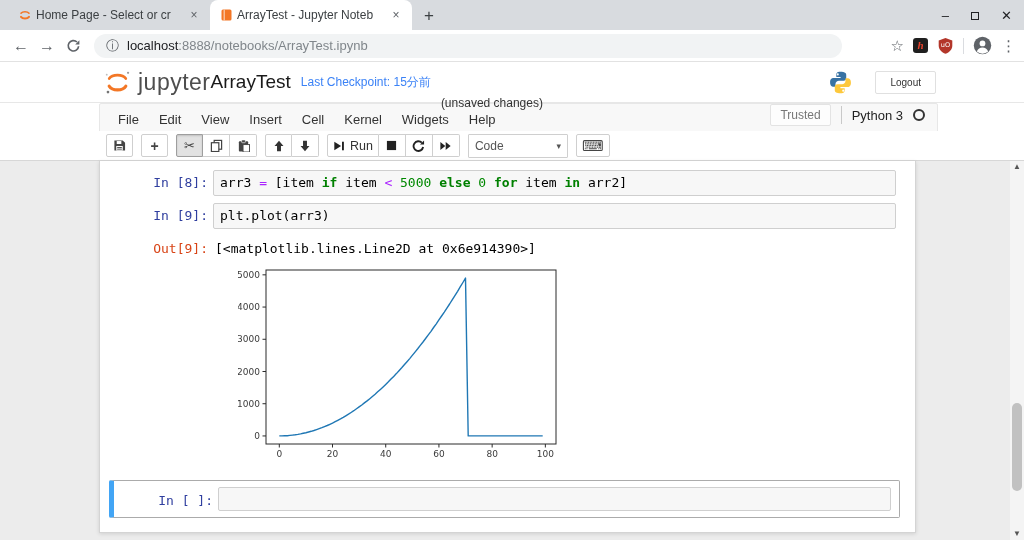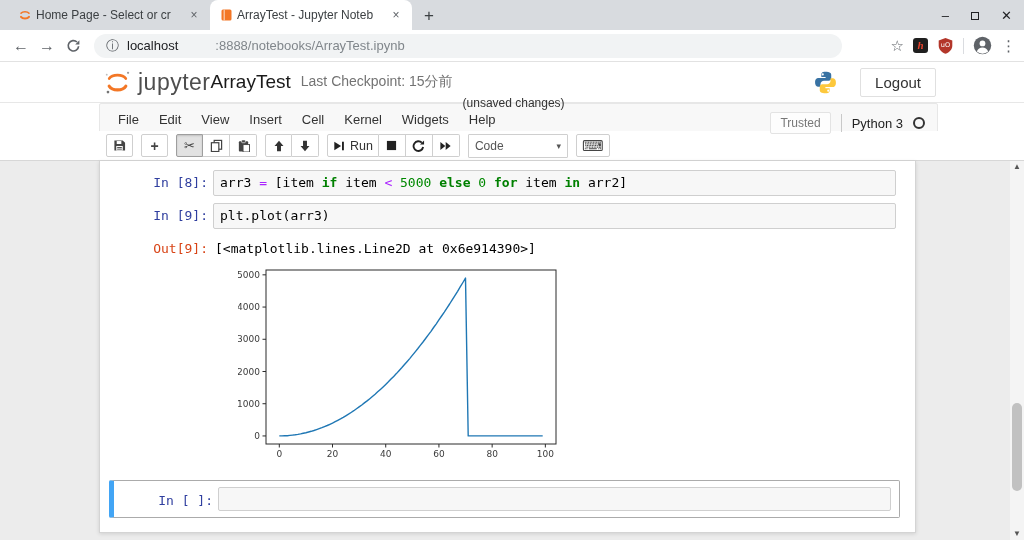--- a/index.html
+++ b/index.html
@@ -16,37 +16,37 @@
   .winctl { position:absolute; right:6px; top:0; height:30px; display:flex; align-items:center; gap:22px; padding-right:6px; }
   .winctl span { color:#202124; font-size:13px; cursor:pointer; }
   .winbox { display:inline-block; width:8px; height:8px; border:1.5px solid #202124; }
 
   .addressbar { height:32px; background:#fff; display:flex; align-items:center; padding:0 8px; border-bottom:1px solid #e2e2e2; }
   .navbtn { width:26px; height:26px; display:flex; align-items:center; justify-content:center; color:#5f6368; font-size:16px; cursor:pointer; }
   .urlpill { height:24px; background:#f1f3f4; border-radius:12px; flex:1; margin:0 10px 0 8px; display:flex; align-items:center; padding:0 12px; max-width:748px; }
   .urlinfo { color:#5f6368; font-size:13px; margin-right:8px; }
   .urltext { font-size:13px; }
   .urlhost { color:#202124; }
-  .urlrest { color:#80868b;padding-left:37px; }
+  .urlrest { color:#80868b; }
   .abar-right { display:flex; align-items:center; gap:9px; margin-left:auto; }
   .ext-h { width:15px; height:15px; background:#1f1f1f; border-radius:3px; color:#e8442e; font:italic bold 11px "Liberation Serif", serif; text-align:center; line-height:14px; cursor:pointer; }
   .vsep { width:1px; height:16px; background:#dadce0; }
 
   
   .jheader { height:41px; background:#fff; border-bottom:1px solid #e7e7e7; display:flex; align-items:center; padding-left:103px; position:relative; }
   .wordmark { font-size:23px; color:#4e4e4e; letter-spacing:0.5px; margin-left:6px; font-weight:400; }
   .nbtitle { font-size:19px; color:#1a1a1a; margin-right:10px; }
-  .chkpt { font-size:14px; color:#737373; margin-right:10px; }
+  .chkpt { font-size:12px; color:#3b82f6; margin-right:10px; }
   .unsaved { font-size:12px; color:#333;margin-top:42px; }
   .jheader-right { position:absolute; right:88px; top:0; height:41px; display:flex; align-items:center; gap:22px; }
-  .logout { background:#fff; border:1px solid #e0e0e0; border-radius:2px; font-size:15px; color:#333; padding:5px 14px; cursor:pointer; }
+  .logout { background:#fff; border:1px solid #e0e0e0; border-radius:2px; font-size:10px; color:#333; padding:5px 14px; cursor:pointer; }
 
   
   .menurow { height:28px; background:#fff; }
-  .menubar { margin-left:99px; width:839px; height:32px; background:#f8f8f8; border:1px solid #e7e7e7; border-radius:2px; display:flex; align-items:flex-end; padding:0 8px 0 8px; }
+  .menubar { margin-left:99px; width:839px; height:32px; background:#f8f8f8; border:1px solid #e7e7e7; border-radius:2px; display:flex; align-items:flex-start; padding:0 8px 0 8px; }
   .menu-item { font-size:13px; color:#333; padding:0 10px; height:100%; display:flex; align-items:center; cursor:pointer; }
   .menubar-right { margin-left:auto; display:flex; align-items:center; gap:10px; padding-right:4px; }
   .trusted { font-size:12px; color:#777; border:1px solid #e3e3e3; border-radius:2px; background:#fdfdfd; padding:3px 9px; }
   .menusep { width:1px; height:18px; background:#c9c9c9; }
   .kernel-name { font-size:13px; color:#222; }
   .kernel-dot { width:12px; height:12px; border:2px solid #333; border-radius:50%; display:inline-block; }
 
   
   .toolbar { height:30px; background:#fff; border-bottom:1px solid #d7d7d7; display:flex; align-items:center; padding-left:106px; gap:8px; }
   .btngroup { display:flex; }

